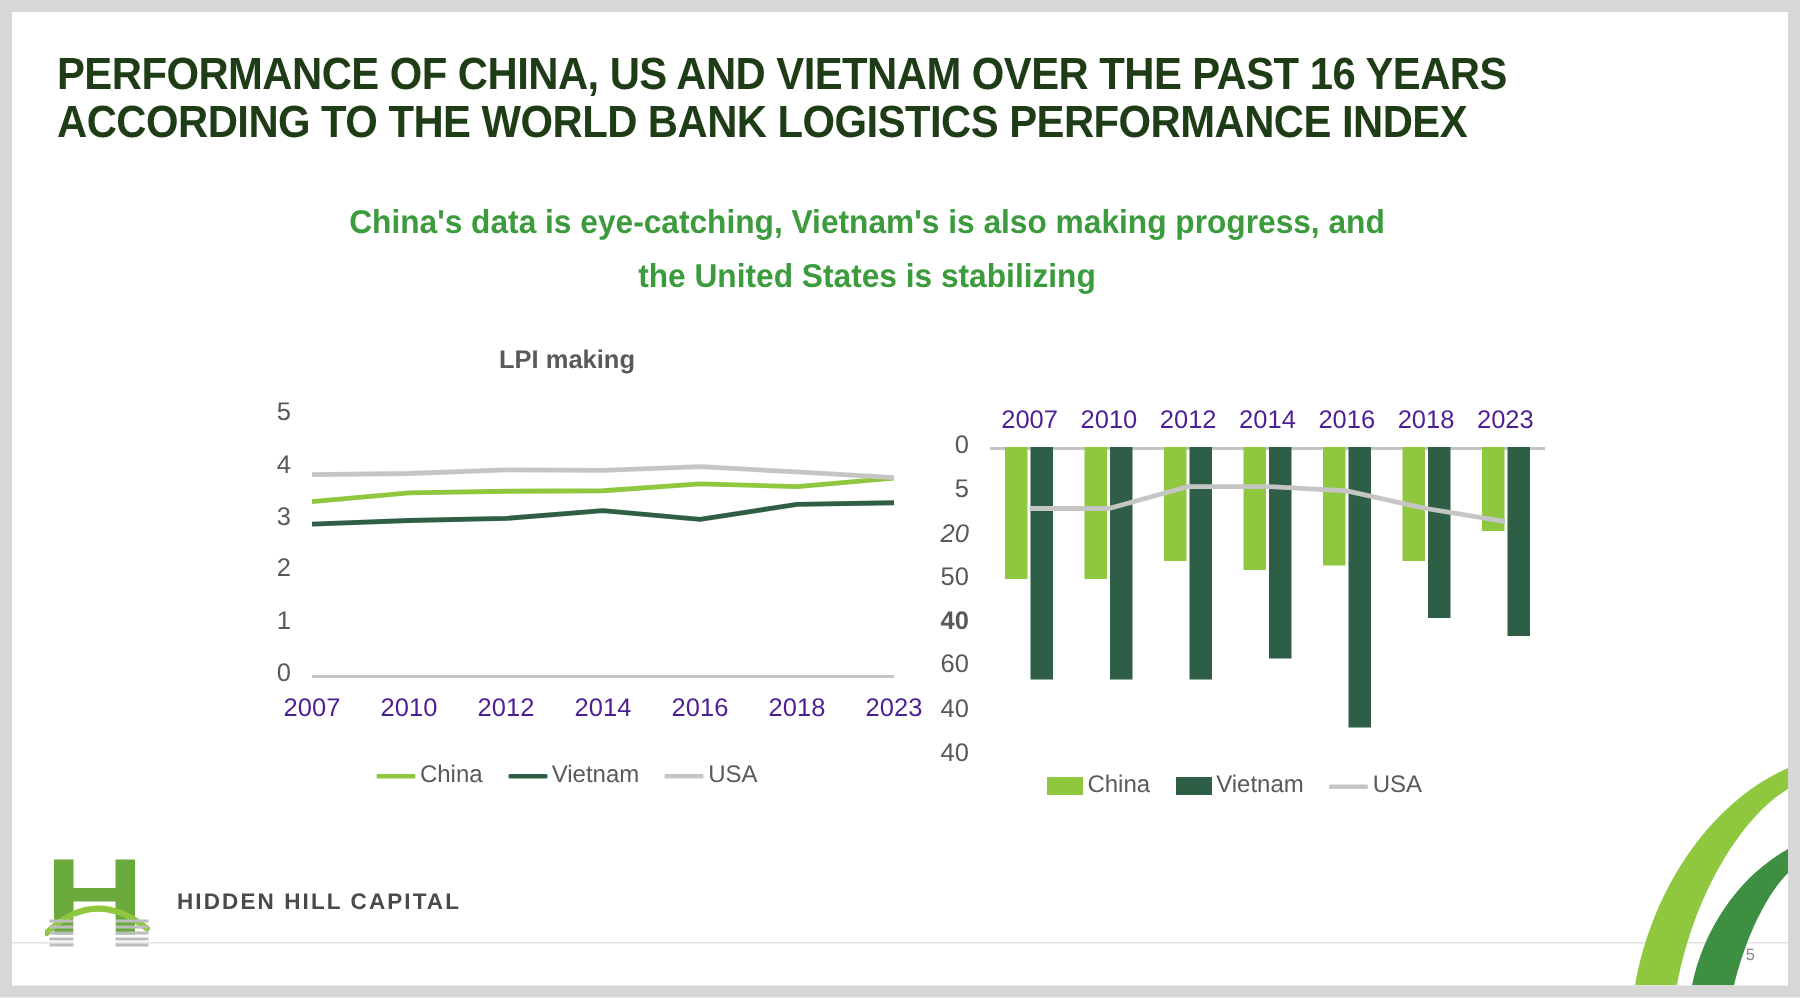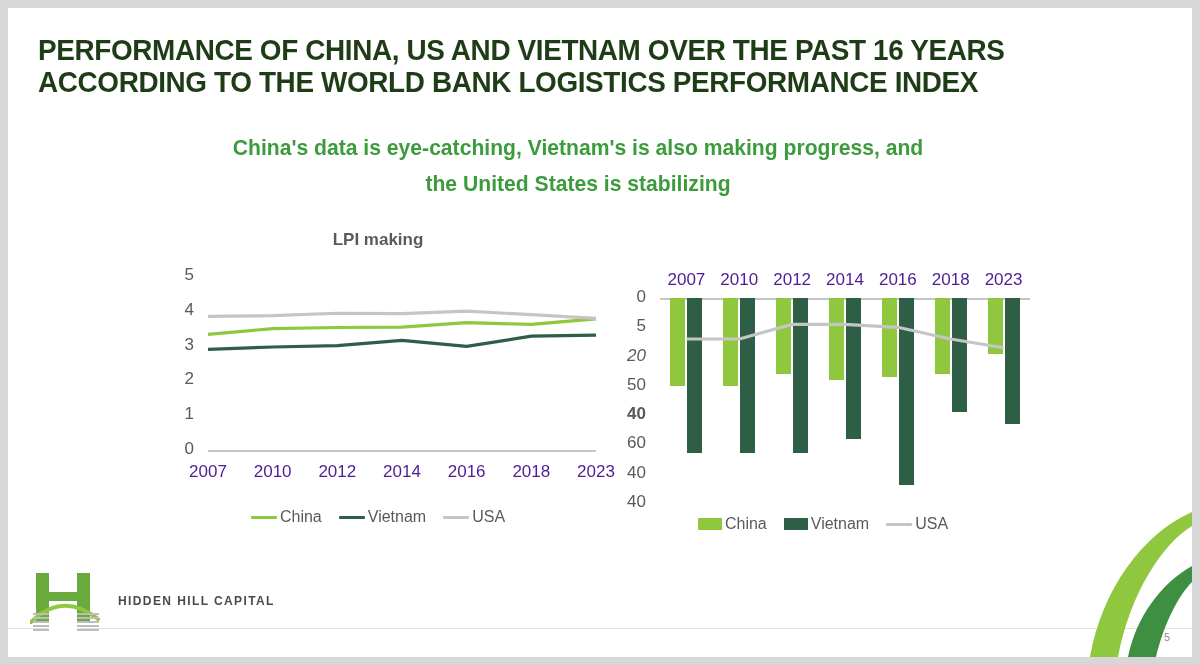--- a/index.html
+++ b/index.html
@@ -87,21 +87,21 @@
   .footer-rule {
     position: absolute; left: 0; bottom: 28px; width: 1184px; height: 1px;
     background: #e2e2e2;
   }
   .logo-wrap { position: absolute; left: 22px; bottom: 22px; display: flex; align-items: center; gap: 16px; }
   .logo-mark { position: relative; width: 72px; height: 72px; }
   .logo-text-cn {
     font-size: 33px; font-weight: bold; color: #3f3f3f; letter-spacing: 2px; line-height: 34px;
   }
   .logo-text-en {
-    font-size: 12px; font-weight: bold; color: #4a4a4a; letter-spacing: 1.4px; margin-top: 4px;
+    font-size: 15px; font-weight: bold; color: #4a4a4a; letter-spacing: 1.4px; margin-top: 4px;
   }
   .page-num {
     position: absolute; right: 22px; bottom: 14px;
     font-size: 11px; color: #8a8a8a;
   }
   .corner-swoosh { position: absolute; right: 0; bottom: 0; width: 160px; height: 145px; }
 </style>
 </head>
 <body>
 

